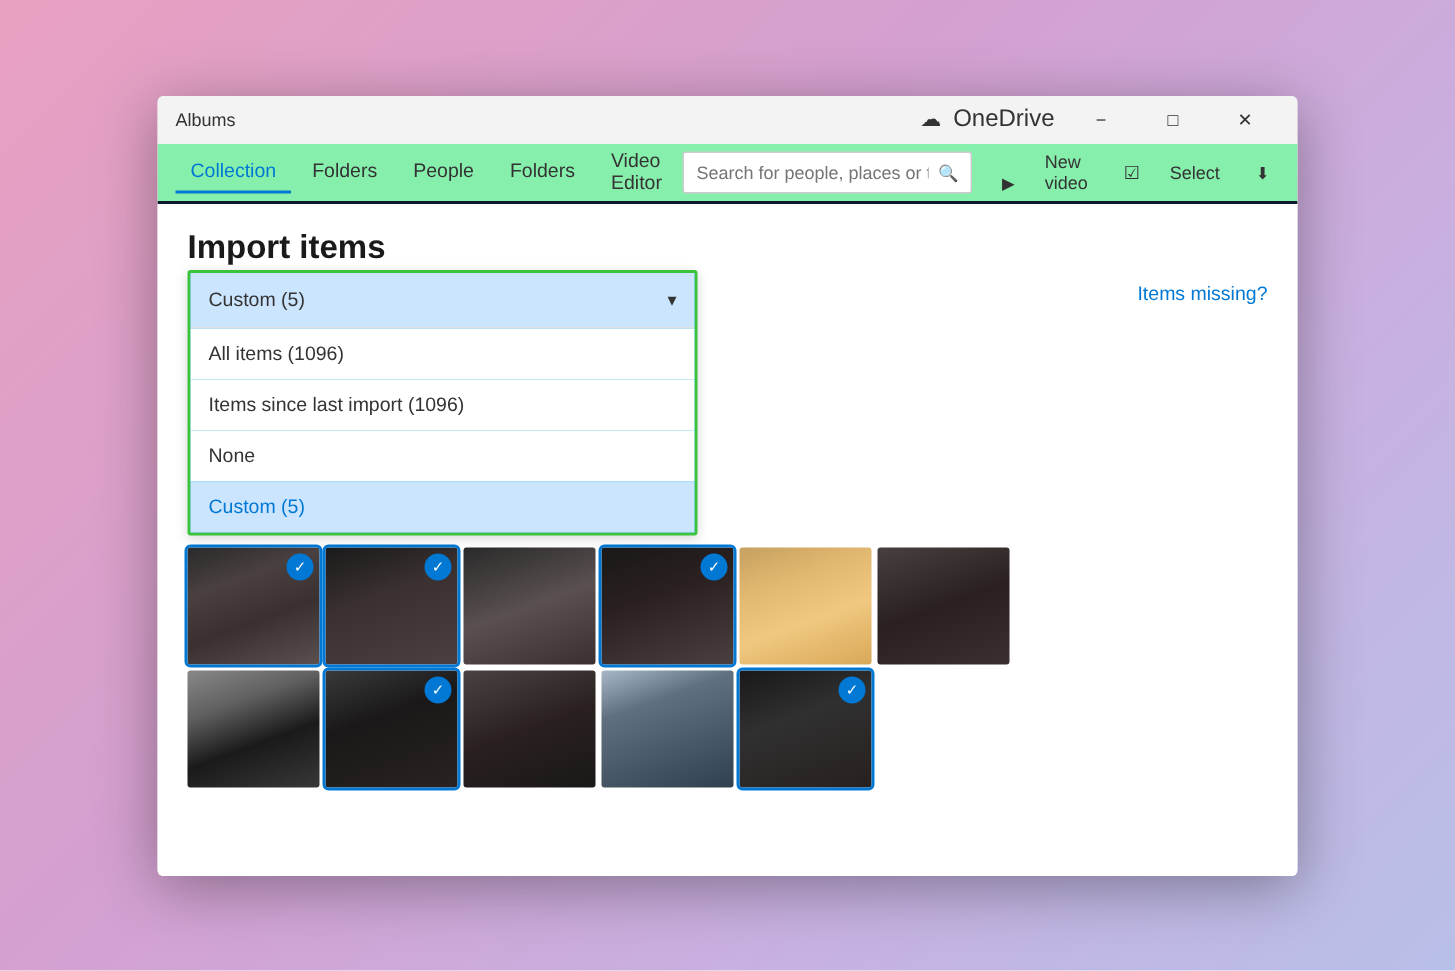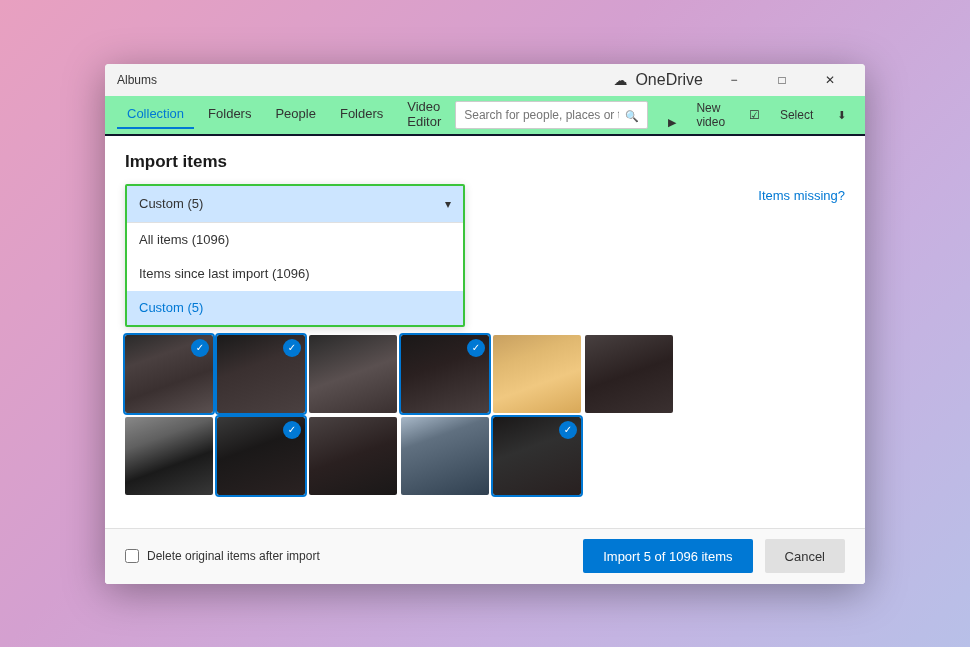--- a/index.html
+++ b/index.html
@@ -155,24 +155,24 @@
       background: white;
       display: flex;
       flex-direction: column;
     }
     
     .import-header {
       padding: 16px 20px 0;
       position: relative;
     }
     .import-title {
-      font-size: 17px;
+      font-size: 22px;
       font-weight: 600;
       color: #1a1a1a;
-      margin-bottom: 12px;
+      margin-bottom: 2px;
     }
     
     .dropdown-wrapper {
       position: relative;
       border: 2px solid #3bc43b;
       border-radius: 2px;
       background: #0ea5e9;
       z-index: 10;
       width: 340px;
       box-shadow: 0 2px 8px rgba(0,0,0,0.15);
@@ -404,20 +404,21 @@
         <div class="import-title">Import items</div>
 
         <div class="dropdown-wrapper">
           <div class="dropdown-selected">
             <span>Custom (5)</span>
             <span class="chevron-down"></span>
           </div>
           <div class="dropdown-options">
             <div class="dropdown-option">All items (1096)</div>
             <div class="dropdown-option">Items since last import (1096)</div>
+            <div class="dropdown-option">None</div>
             <div class="dropdown-option selected">Custom (5)</div>
           </div>
         </div>
 
         <a class="items-missing-link">Items missing?</a>
       </div>
 
       <div class="photo-grid-area">
 
         <div class="photo-grid-row">
@@ -441,24 +442,15 @@
             <div class="check">✓</div>
           </div>
           <div class="photo-thumb dog8"></div>
           <div class="photo-thumb dog9"></div>
           <div class="photo-thumb dog10 selected">
             <div class="check">✓</div>
           </div>
         </div>
       </div>
 
-      <div class="import-footer">
-        <label class="delete-checkbox">
-          <input type="checkbox" style="">
-          <span>Delete original items after import</span>
-        </label>
-        <div class="spacer"></div>
-        <button class="import-btn">Import 5 of 1096 items</button>
-        <button class="cancel-btn">Cancel</button>
-      </div>
     </div>
   </div>
 </div>
 
 </body></html>

